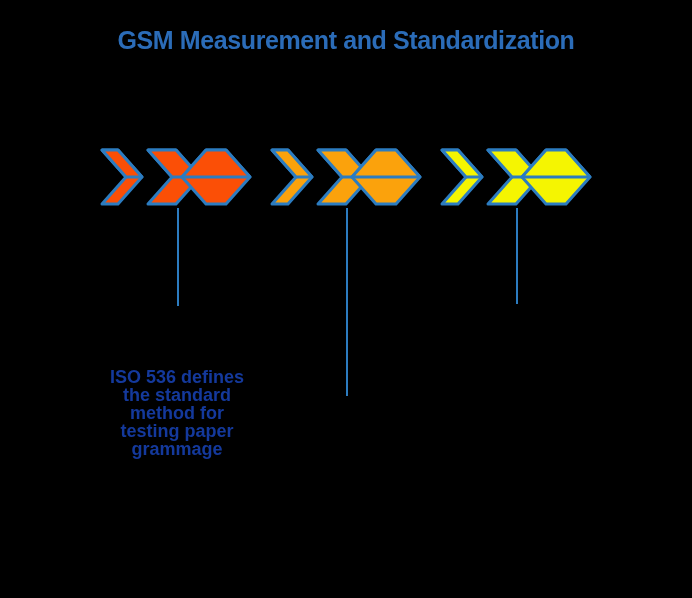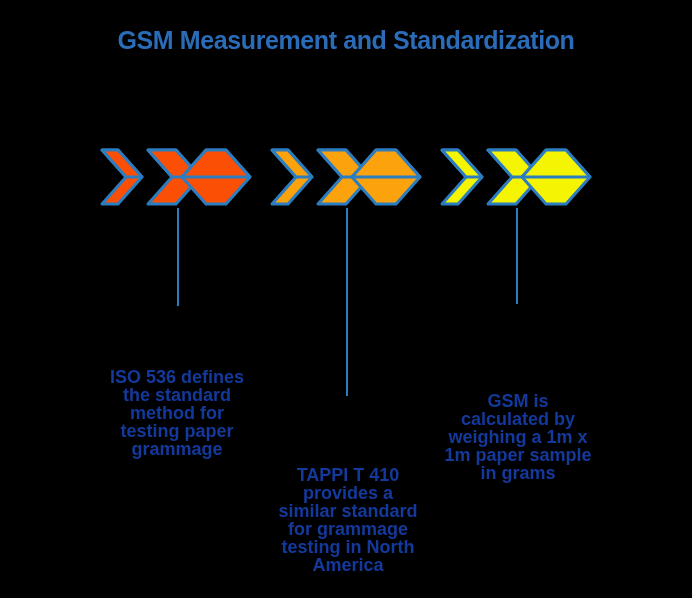--- a/index.html
+++ b/index.html
@@ -135,17 +135,15 @@
       </g>
     </svg>
   </div>
 
   <div class="connector" id="connector-1" style="background: rgb(44, 124, 192); height: 98px;"></div>
   <div class="connector" id="connector-2" style="background: rgb(44, 124, 192); height: 188px;"></div>
   <div class="connector" id="connector-3" style="background: rgb(44, 124, 192); height: 96px;"></div>
 
   <div class="caption" id="caption-1" style="color: rgb(20, 57, 156);">ISO 536 defines the standard method for testing paper grammage</div>
 
-  <div class="caption" id="caption-2" style="color: rgb(20, 57, 156);">TAPPI T 410 provides a similar standard for grammage testing in North America</div>
 
-  <div class="caption" id="caption-3" style="color: rgb(20, 57, 156);">GSM is calculated by weighing a 1m x 1m paper sample in grams</div>
 
 </div>
 
 </body></html>

